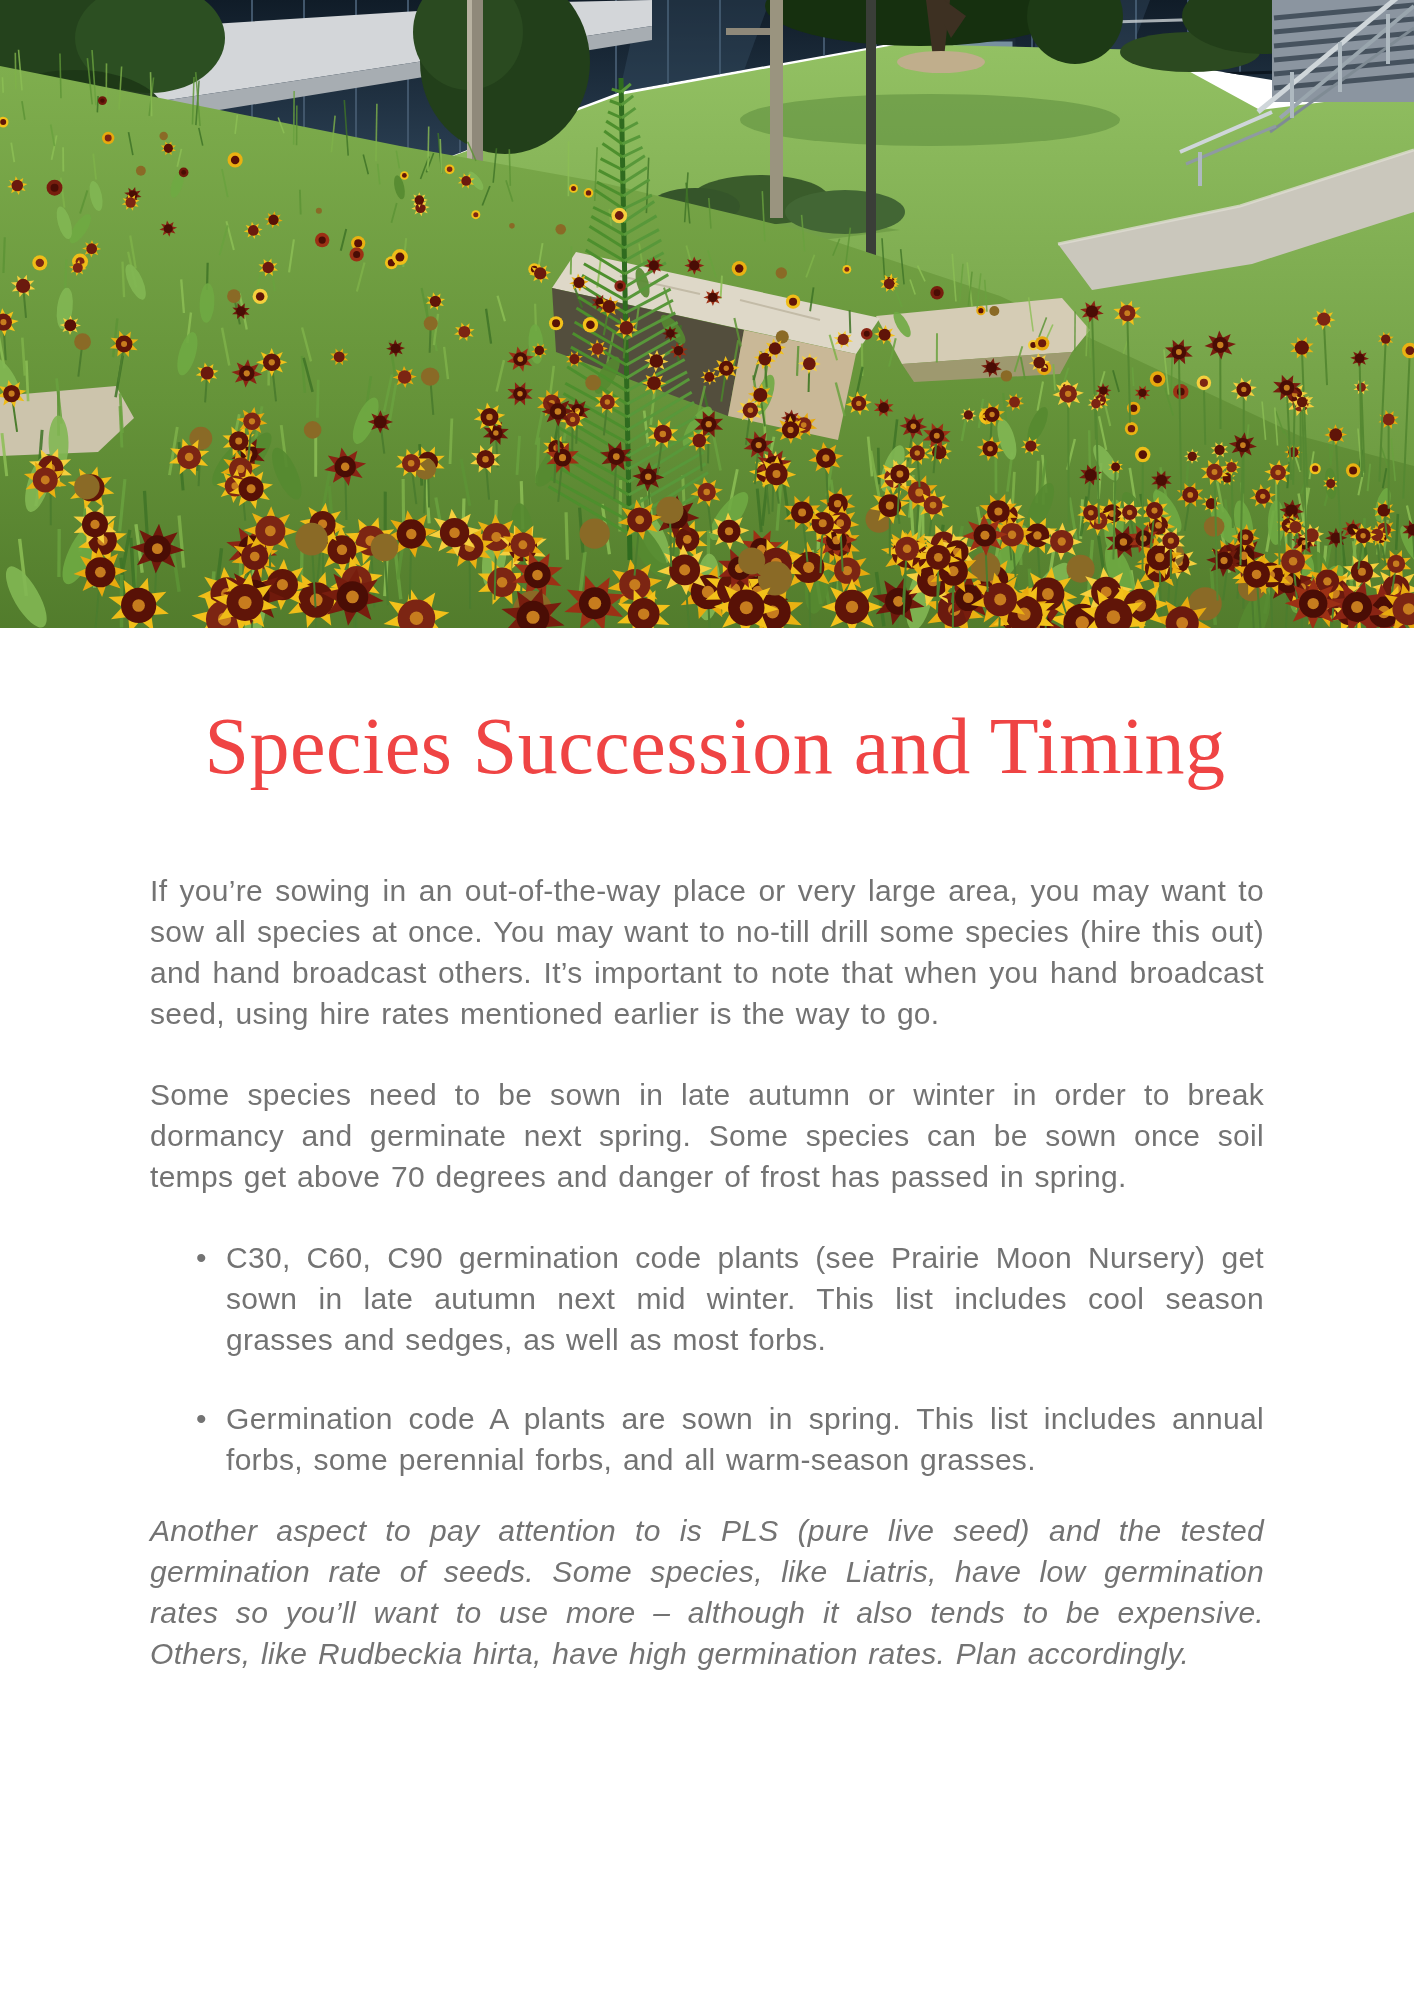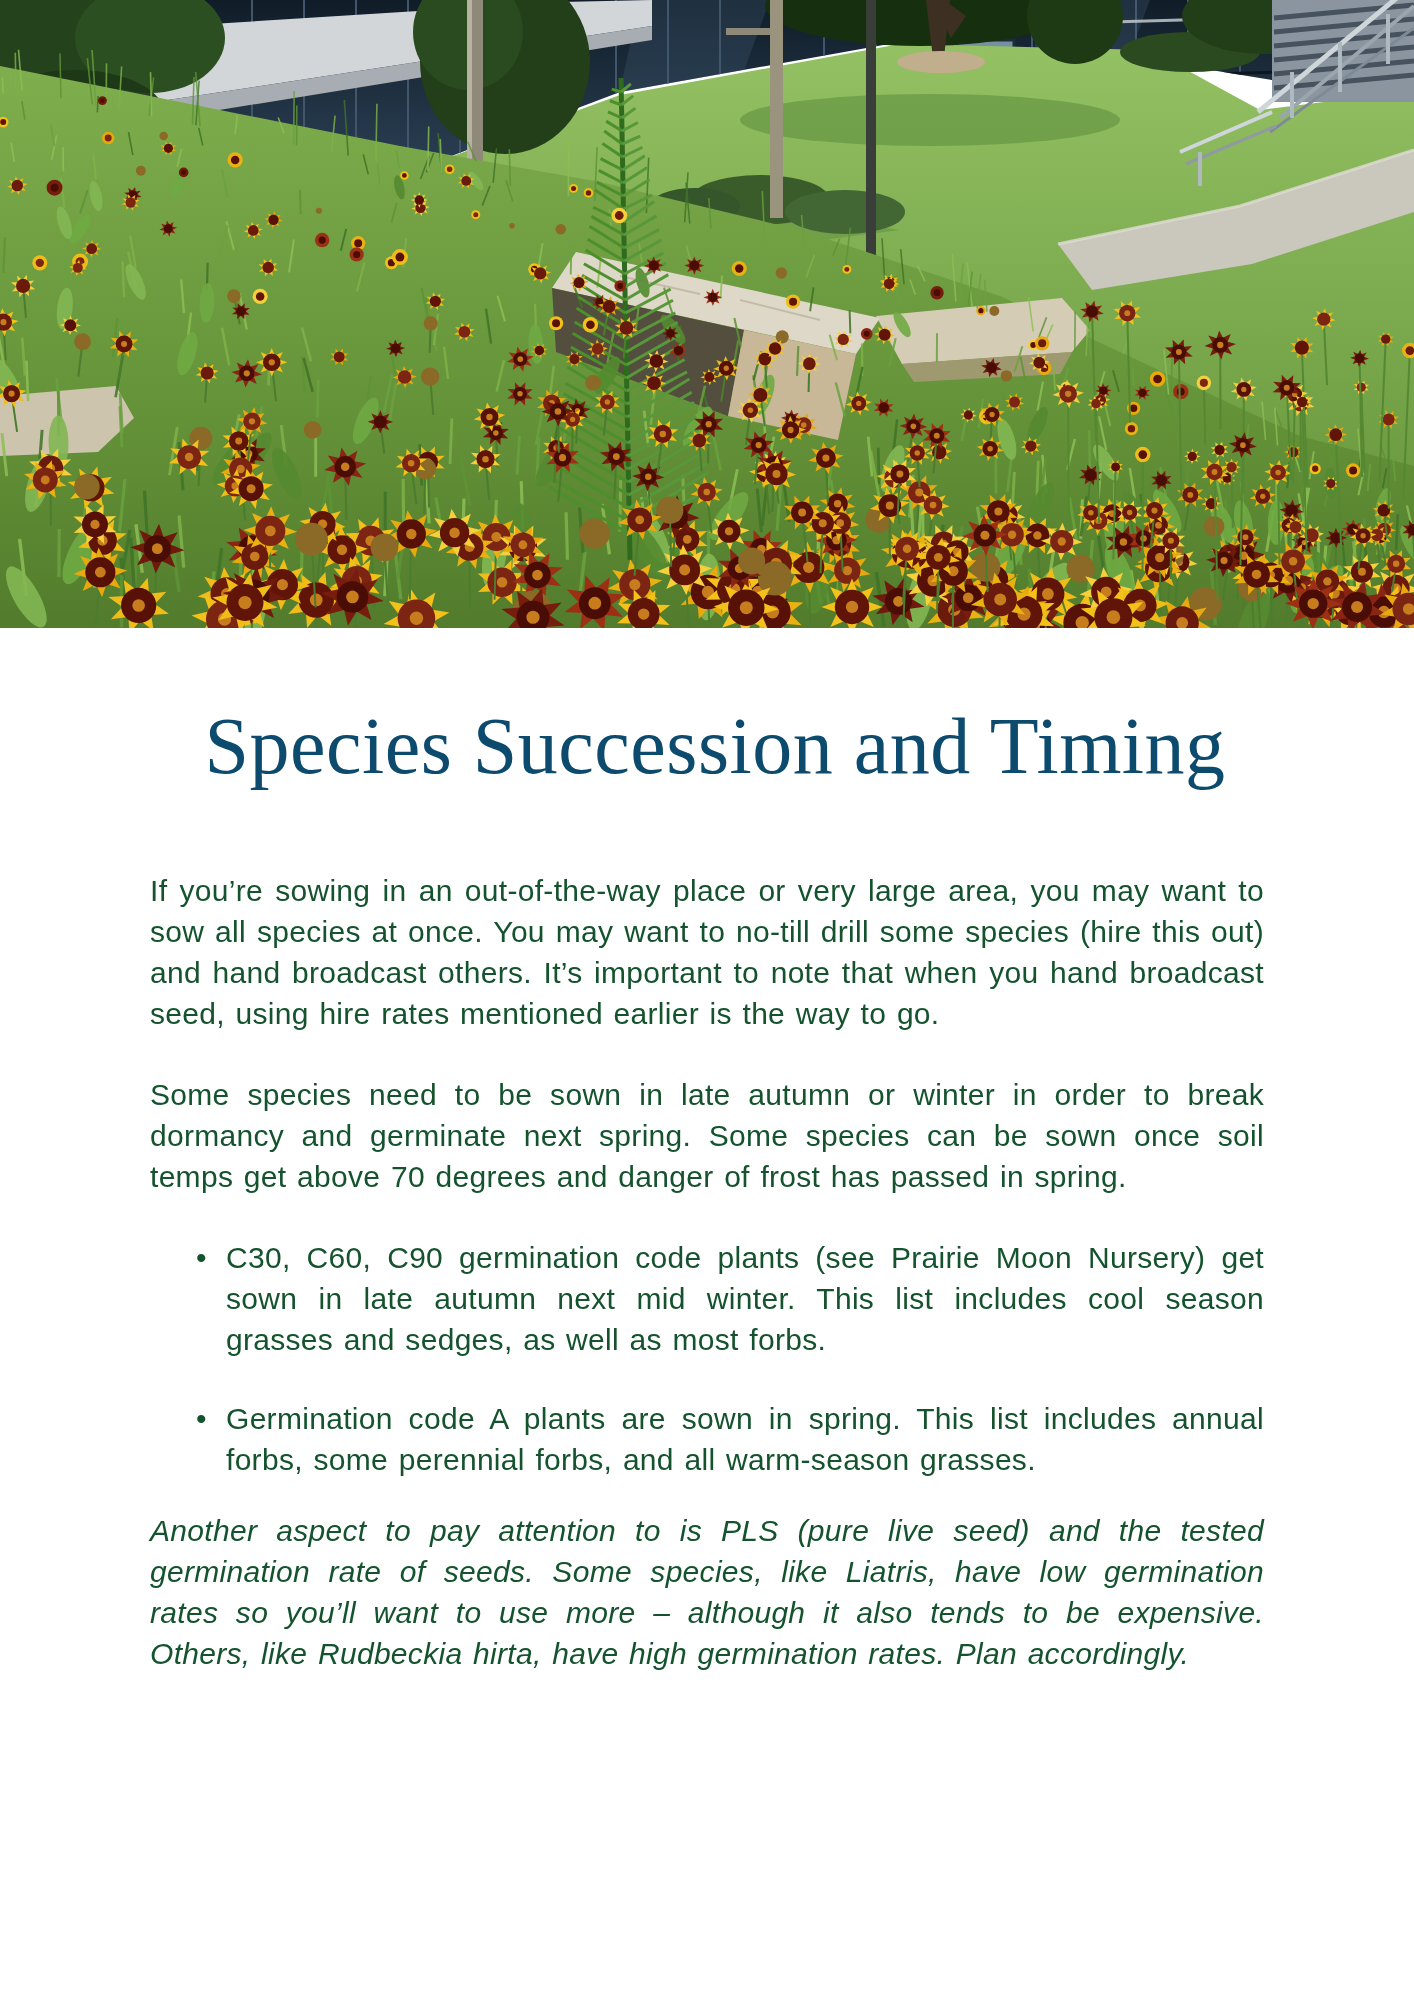--- a/index.html
+++ b/index.html
@@ -1727,23 +1727,23 @@
           <line x1="1302.1766783331987" y1="401.95670508896" x2="1306.5868720154976" y2="549.3672608389534" stroke="#558832" stroke-width="2"></line>
           <polygon points="1308.6,408.2 1303.9,406.1 1301.9,410.5 1300.2,406.0 1295.4,407.9 1297.6,403.5 1292.9,401.7 1297.7,400.1 1295.8,395.7 1300.4,397.8 1302.4,393.4 1304.2,397.9 1309.0,396.1 1306.7,400.4 1311.5,402.2 1306.6,403.8" fill="#f6cf3d"></polygon>
           <circle cx="1302.1766783331987" cy="401.95670508896" r="5.224858829249571" fill="#601508"></circle>
           <line x1="1409.8754118165134" y1="350.52625915326644" x2="1403.2647718092385" y2="498.4929285362887" stroke="#558832" stroke-width="2"></line>
           <circle cx="1409.8754118165134" cy="350.52625915326644" r="7.8293977855937555" fill="#eab112"></circle>
           <circle cx="1409.8754118165134" cy="350.52625915326644" r="4.384462759932504" fill="#6b1a0e"></circle>
         </g>
     </svg>
   </figure>
 
-  <h1 class="title" style="color: #0c4a6e; margin-left: 16px;">Species Succession and Timing</h1>
+  <h1 class="title" style="color: #ef4444; margin-left: 16px;">Species Succession and Timing</h1>
 
-  <main class="content" style="color: #14532d;">
+  <main class="content" style="color: #737373;">
     <p>If you’re sowing in an out-of-the-way place or very large area, you may want to sow all species at once. You may want to no-till drill some species (hire this out) and hand broadcast others. It’s important to note that when you hand broadcast seed, using hire rates mentioned earlier is the way to go.</p>
     <p>Some species need to be sown in late autumn or winter in order to break dormancy and germinate next spring. Some species can be sown once soil temps get above 70 degrees and danger of frost has passed in spring.</p>
     <ul class="bullets">
       <li>C30, C60, C90 germination code plants (see Prairie Moon Nursery) get sown in late autumn next mid winter. This list includes cool season grasses and sedges, as well as most forbs.</li>
       <li>Germination code A plants are sown in spring. This list includes annual forbs, some perennial forbs, and all warm-season grasses.</li>
     </ul>
     <p>Another aspect to pay attention to is PLS (pure live seed) and the tested germination rate of seeds. Some species, like Liatris, have low germination rates so you’ll want to use more – although it also tends to be expensive. Others, like Rudbeckia hirta, have high germination rates. Plan accordingly.</p>
   </main>
 
 </div>

